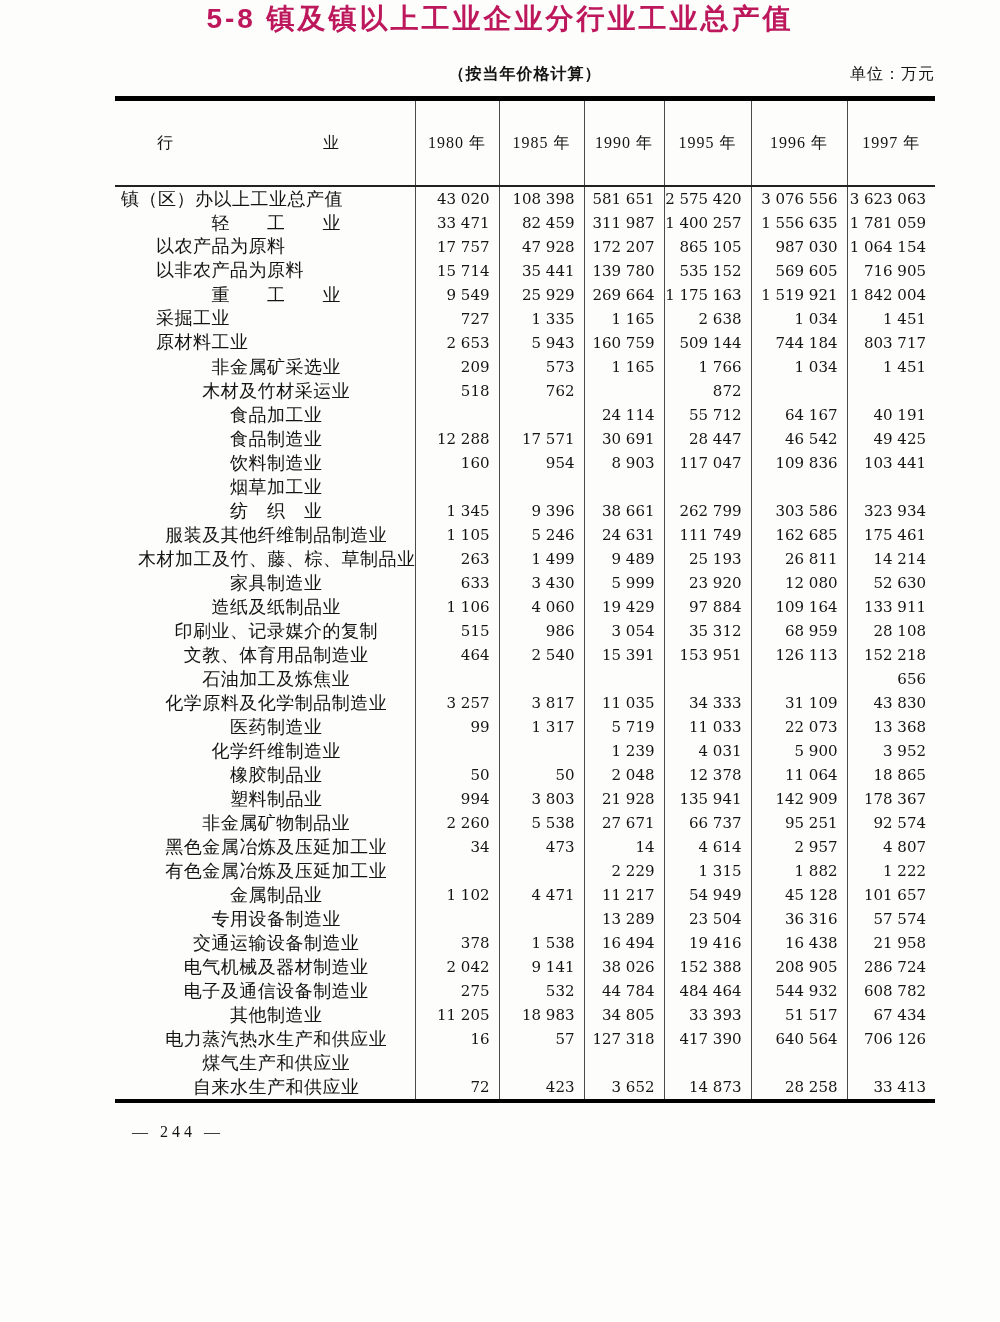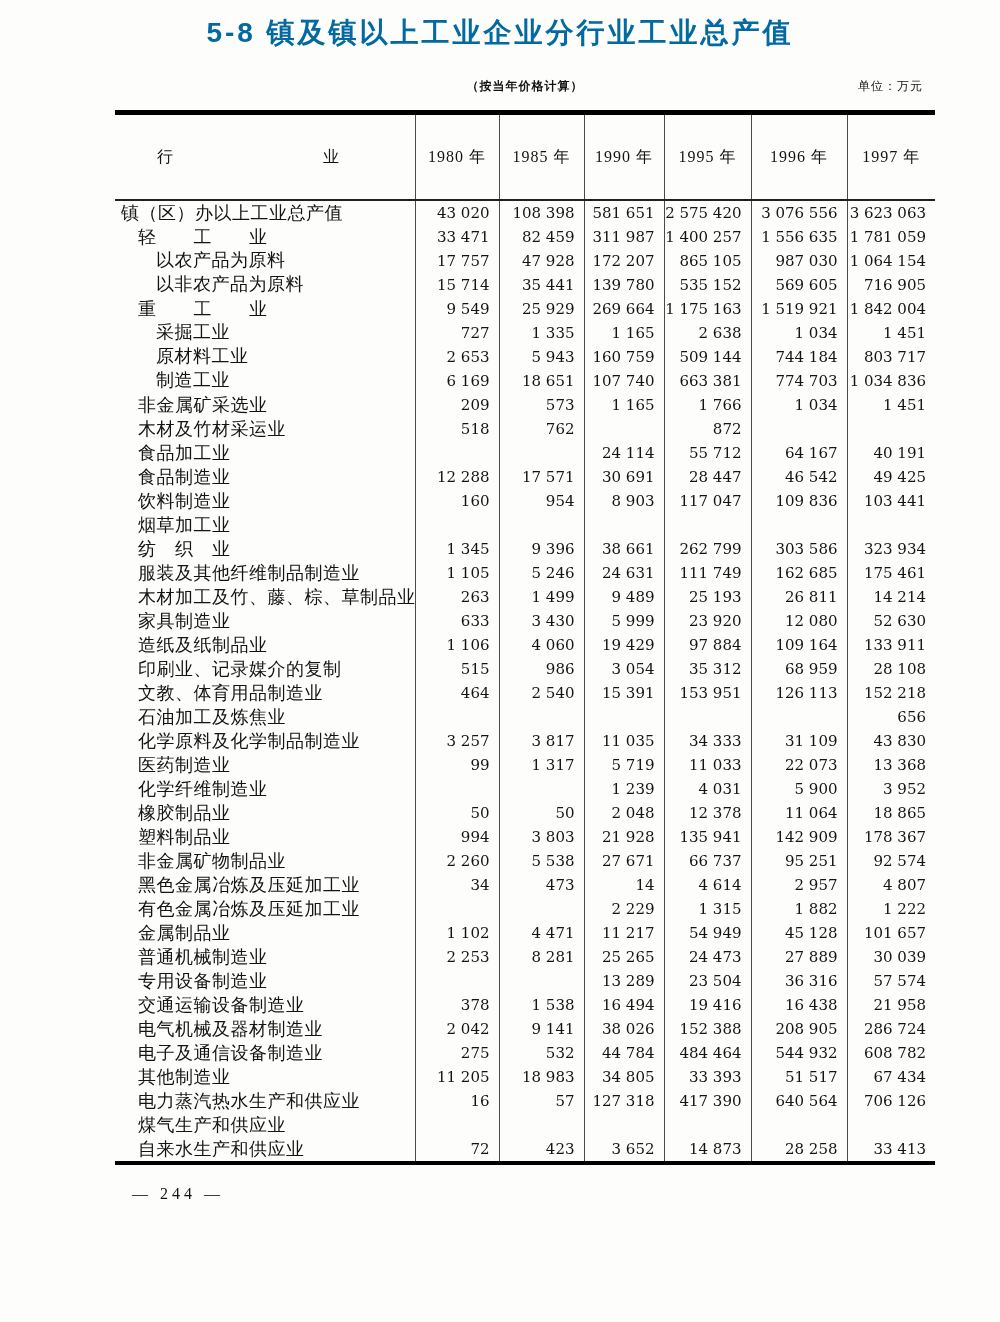--- a/index.html
+++ b/index.html
@@ -11,45 +11,44 @@
   }
   .page {
     position: relative;
     width: 1000px;
     height: 1322px;
     background: #fdfdfc;
     overflow: hidden;
   }
   .title {
     margin: 0;
-    padding-top: 14px;
     text-align: center;
     font-size: 28px;
     font-weight: bold;
     letter-spacing: 3px;
     font-family: "Liberation Sans", "DejaVu Sans", sans-serif;
-    color: #0369a1;
+    color: #be185d;
   }
   .subhead {
     position: relative;
     width: 820px;
     margin: 26px 18px 0 115px;
     height: 24px;
-    font-size: 12px;
+    font-size: 16px;
   }
   .subhead .price-note {
     position: absolute;
     left: 0; right: 0;
     text-align: center;
     font-weight: bold;
     letter-spacing: 1px;
   }
   .subhead .unit-label {
     position: absolute;
-    right: 12px;
+    right: 0;
     top: 0;
     letter-spacing: 1px;
   }
   table.main {
     border-collapse: collapse;
     table-layout: fixed;
     width: 820px;
     margin: 8px 0 0 115px;
     border-top: 5px solid #000;
     border-bottom: 4px solid #000;
@@ -87,21 +86,21 @@
     line-height: 24px;
     white-space: nowrap;
     overflow: hidden;
   }
   td.ind {
     text-align: left;
     font-size: 18px;
     letter-spacing: 0.5px;
   }
   td.indent-0 { padding-left: 6px; }
-  td.indent-1 { padding-left: 23px; }
+  td.indent-1 { padding-left: 23px; text-align: center; }
   td.indent-2 { padding-left: 41px; font-family: Liberation Mono, monospace; }
   td.num {
     text-align: right;
     padding-right: 9px;
     font-family: "DejaVu Serif", serif;
   }
   .page-number {
     margin: 20px 0 0 132px;
     font-size: 16px;
     letter-spacing: 4px;
@@ -201,29 +200,20 @@
         <tr>
           <td class="ind indent-2">原材料工业</td>
           <td class="num">2 653</td>
           <td class="num">5 943</td>
           <td class="num">160 759</td>
           <td class="num">509 144</td>
           <td class="num">744 184</td>
           <td class="num">803 717</td>
         </tr>
         <tr>
-          <td class="ind indent-2">制造工业</td>
-          <td class="num">6 169</td>
-          <td class="num">18 651</td>
-          <td class="num">107 740</td>
-          <td class="num">663 381</td>
-          <td class="num">774 703</td>
-          <td class="num">1 034 836</td>
-        </tr>
-        <tr>
           <td class="ind indent-1">非金属矿采选业</td>
           <td class="num">209</td>
           <td class="num">573</td>
           <td class="num">1 165</td>
           <td class="num">1 766</td>
           <td class="num">1 034</td>
           <td class="num">1 451</td>
         </tr>
         <tr>
           <td class="ind indent-1">木材及竹材采运业</td>
@@ -417,29 +407,20 @@
         <tr>
           <td class="ind indent-1">金属制品业</td>
           <td class="num">1 102</td>
           <td class="num">4 471</td>
           <td class="num">11 217</td>
           <td class="num">54 949</td>
           <td class="num">45 128</td>
           <td class="num">101 657</td>
         </tr>
         <tr>
-          <td class="ind indent-1">普通机械制造业</td>
-          <td class="num">2 253</td>
-          <td class="num">8 281</td>
-          <td class="num">25 265</td>
-          <td class="num">24 473</td>
-          <td class="num">27 889</td>
-          <td class="num">30 039</td>
-        </tr>
-        <tr>
           <td class="ind indent-1">专用设备制造业</td>
           <td class="num"></td>
           <td class="num"></td>
           <td class="num">13 289</td>
           <td class="num">23 504</td>
           <td class="num">36 316</td>
           <td class="num">57 574</td>
         </tr>
         <tr>
           <td class="ind indent-1">交通运输设备制造业</td>

